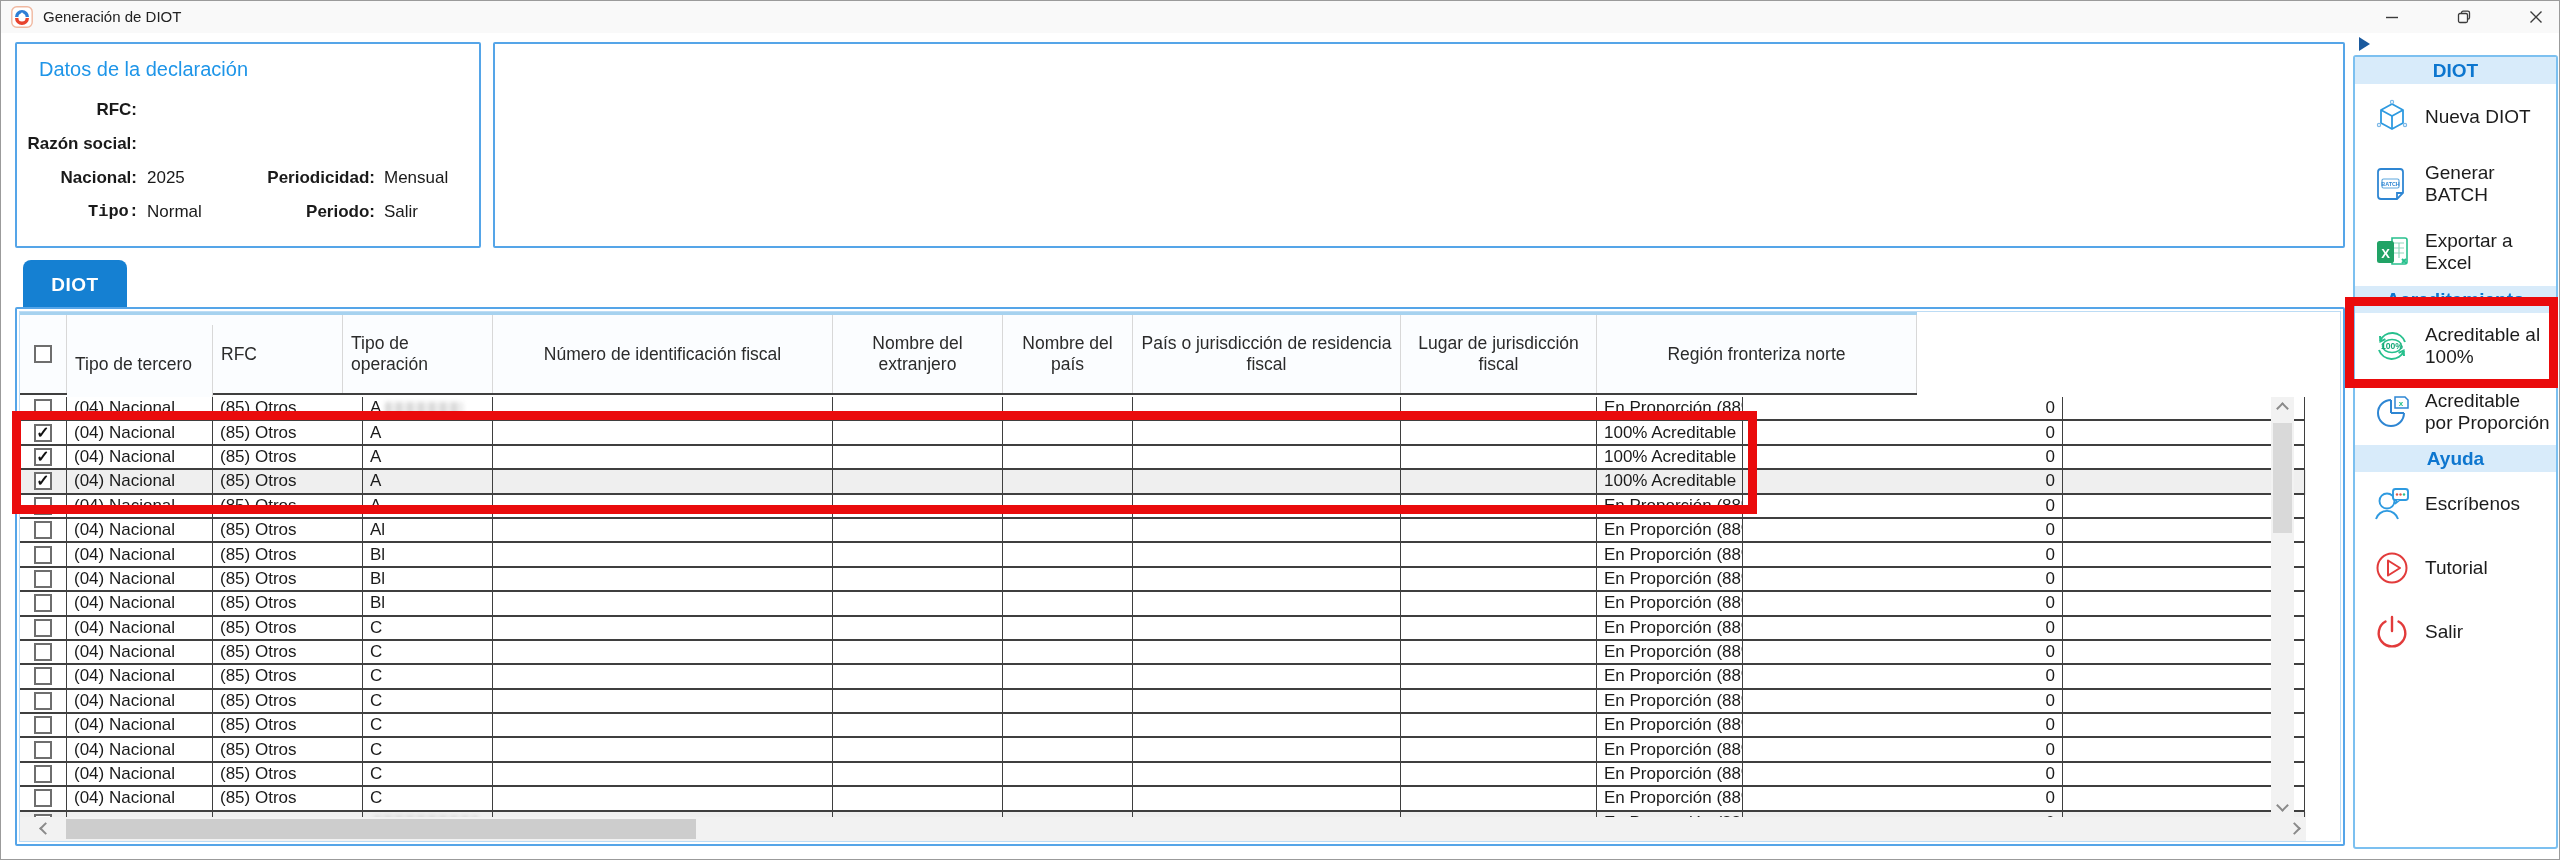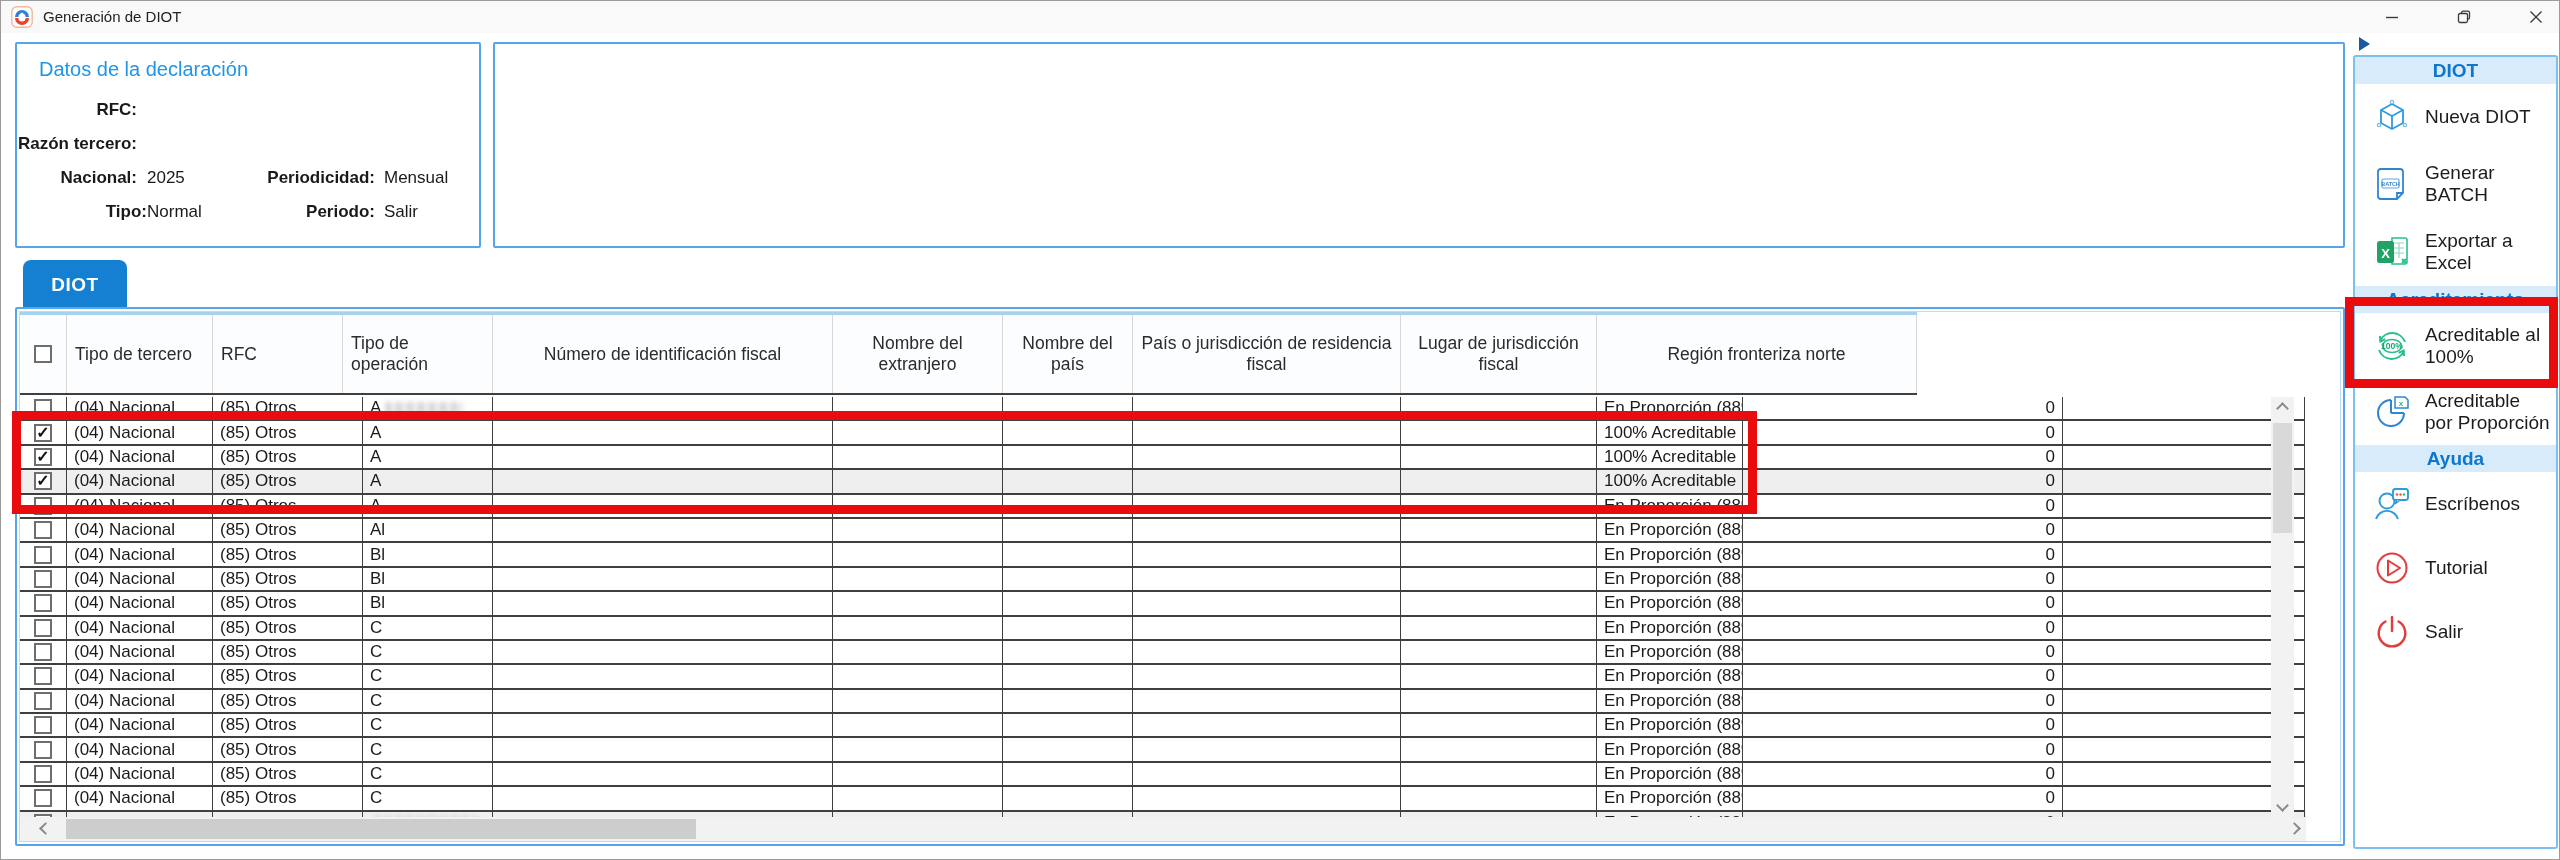--- a/index.html
+++ b/index.html
@@ -110,49 +110,49 @@
   </div>
 
   <div class="panel" id="decl-panel">
     <div class="decl-title">Datos de la declaración</div>
     <div id="decl-fields">
         <div class="decl-row" style="top: 56px; left: 0px; width: 100%;">
           <span class="decl-label" style="left: 0px; width: 120px;">RFC:</span>
           <span class="decl-value" style="left: 130px;"></span>
         </div>
         <div class="decl-row" style="top: 90px; left: 0px; width: 100%;">
-          <span class="decl-label" style="left: 0px; width: 120px;">Razón tercero:</span>
+          <span class="decl-label" style="left: 0px; width: 120px;">Razón social:</span>
           <span class="decl-value" style="left: 130px;"></span>
         </div>
         <div class="decl-row" style="top: 124px; left: 0px; width: 100%;">
           <span class="decl-label" style="left: 0px; width: 120px;">Nacional:</span>
           <span class="decl-value" style="left: 130px;">2025</span>
           <span class="decl-label" style="left: 216px; width: 142px;">Periodicidad:</span>
           <span class="decl-value" style="left: 367px;">Mensual</span>
         </div>
         <div class="decl-row" style="top: 158px; left: 0px; width: 100%;">
-          <span class="decl-label" style="left: 10px; width: 120px;">Tipo:</span>
+          <span class="decl-label" style="left: 2px; width: 120px; font-family: Liberation Mono, monospace;">Tipo:</span>
           <span class="decl-value" style="left: 130px;">Normal</span>
           <span class="decl-label" style="left: 216px; width: 142px;">Periodo:</span>
           <span class="decl-value" style="left: 367px;">Salir</span>
         </div>
       </div>
   </div>
 
   <div class="panel" id="empty-panel"></div>
 
   <div class="tab">DIOT</div>
 
   <div class="table-wrap">
     <div class="grid">
       <div class="grid-header" id="grid-header">
           <div class="h-cell" style="width: 47px;">
             <div class="checkbox"></div>
           </div>
-          <div class="h-cell align-left" style="width: 146px;">
+          <div class="h-cell align-left" style="width: 146px; margin-top: 10px;">
             <div>Tipo de tercero</div>
           </div>
           <div class="h-cell align-left" style="width: 130px;">
             <div>RFC</div>
           </div>
           <div class="h-cell align-left" style="width: 150px;">
             <div>Tipo de operación</div>
           </div>
           <div class="h-cell" style="width: 340px;">
             <div>Número de identificación fiscal</div>

